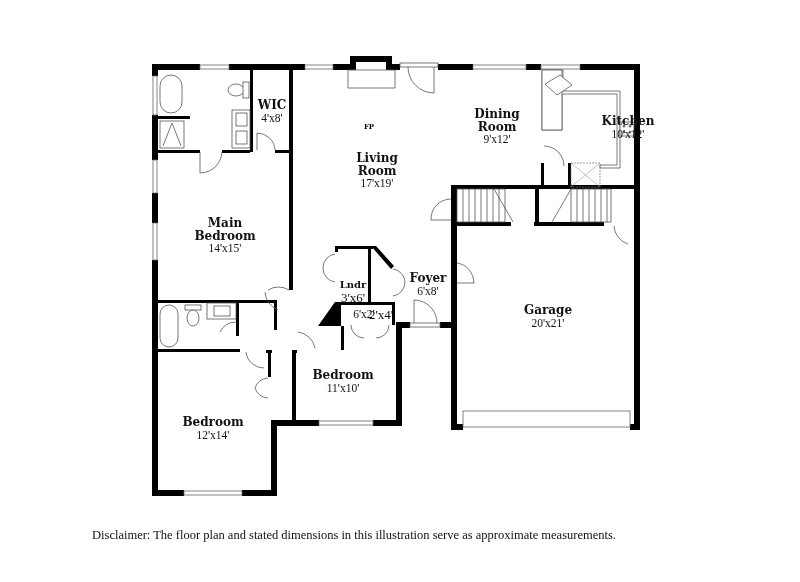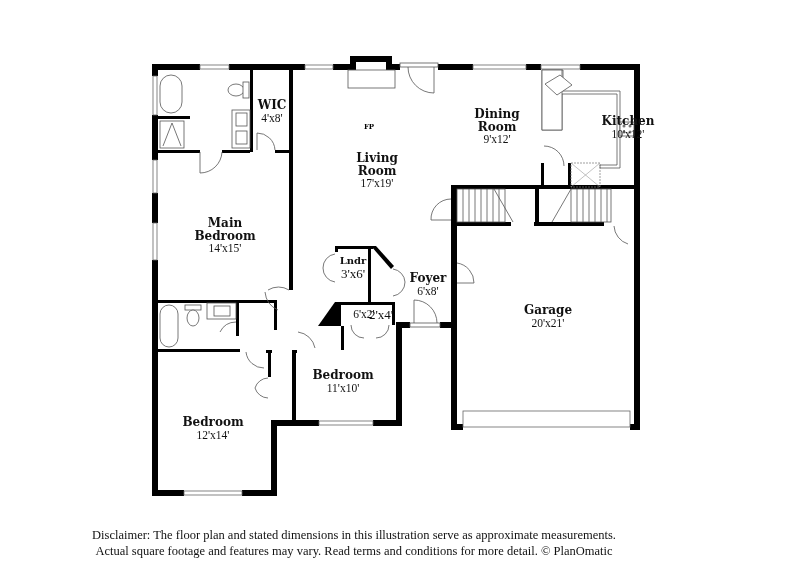--- a/index.html
+++ b/index.html
@@ -248,21 +248,21 @@
   <span class="name">Kitchen</span>
   <span class="dim">10'x12'</span>
 </div>
 
 <div class="room-label" style="left:225px; top:217px;">
   <span class="name">Main</span>
   <span class="name">Bedroom</span>
   <span class="dim">14'x15'</span>
 </div>
 
-<div class="room-label small" style="left:353px; top:256px;">
+<div class="room-label small" style="left:353px; top:280px;">
   <span class="name">Lndr</span>
   <span class="dim">3'x6'</span>
 </div>
 
 <div class="room-label small" style="left:381px; top:276px;margin-top:32px;">
   <span class="dim">2'x4'</span>
 </div>
 
 <div class="room-label" style="left:364px; top:308px;">
   <span class="dim">6'x2'</span>
@@ -285,14 +285,13 @@
 
 <div class="room-label" style="left:213px; top:416px;">
   <span class="name">Bedroom</span>
   <span class="dim">12'x14'</span>
 </div>
 
 <div class="fp-label" style="left:369px; top:74px;">FP</div>
 
 <div id="disclaimer">
   <div>Disclaimer: The floor plan and stated dimensions in this illustration serve as approximate measurements.</div>
-  <div>Actual square footage and features may vary. Read terms and conditions for more detail. © PlanOmatic</div>
 </div>
 
 </body></html>

